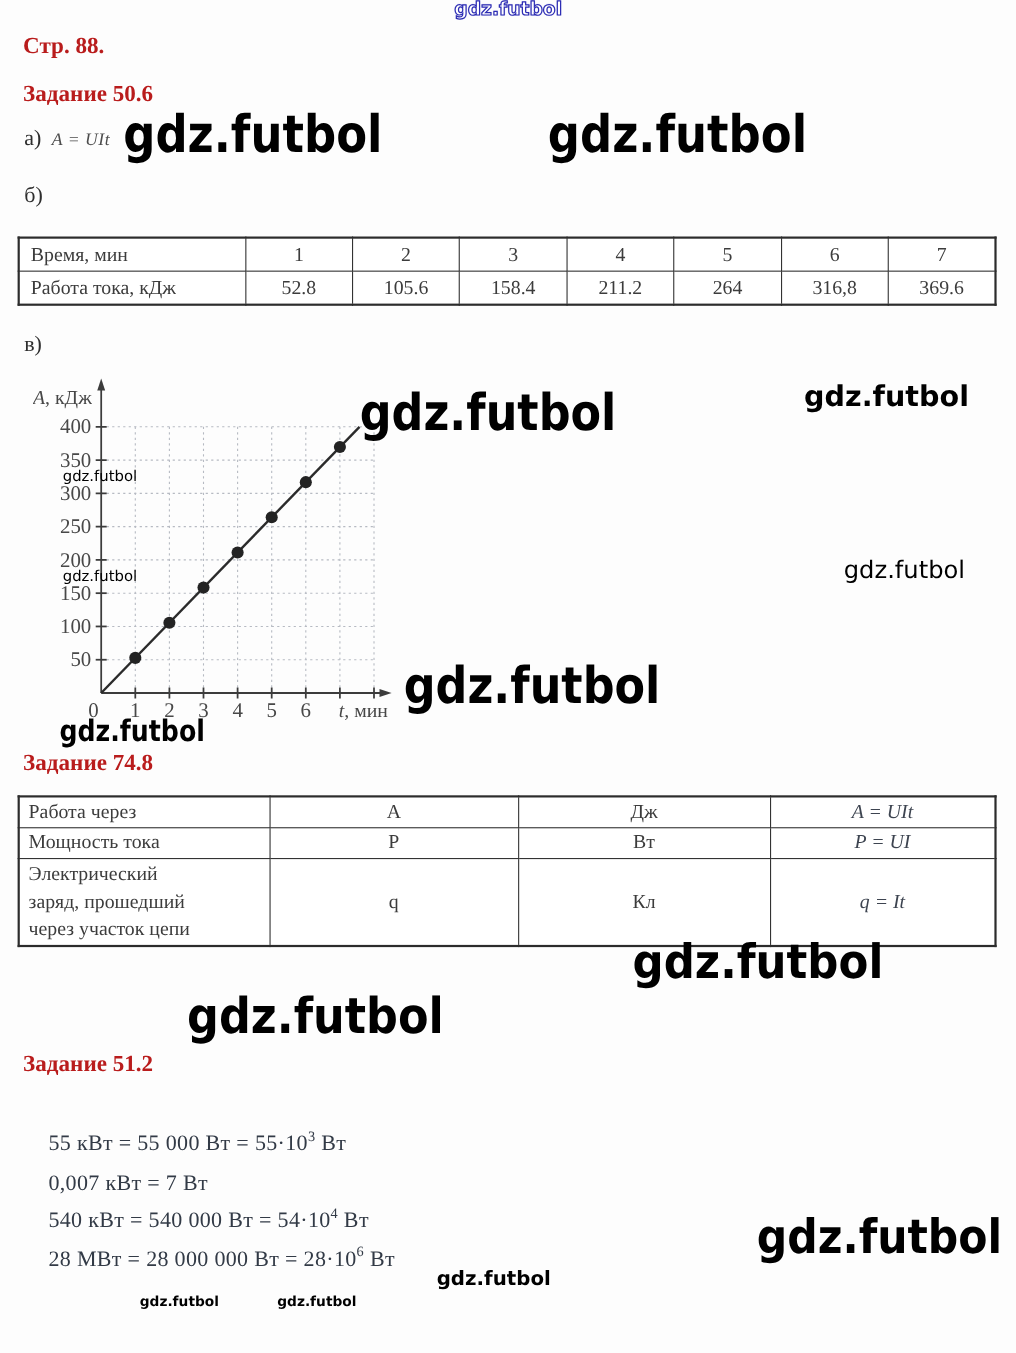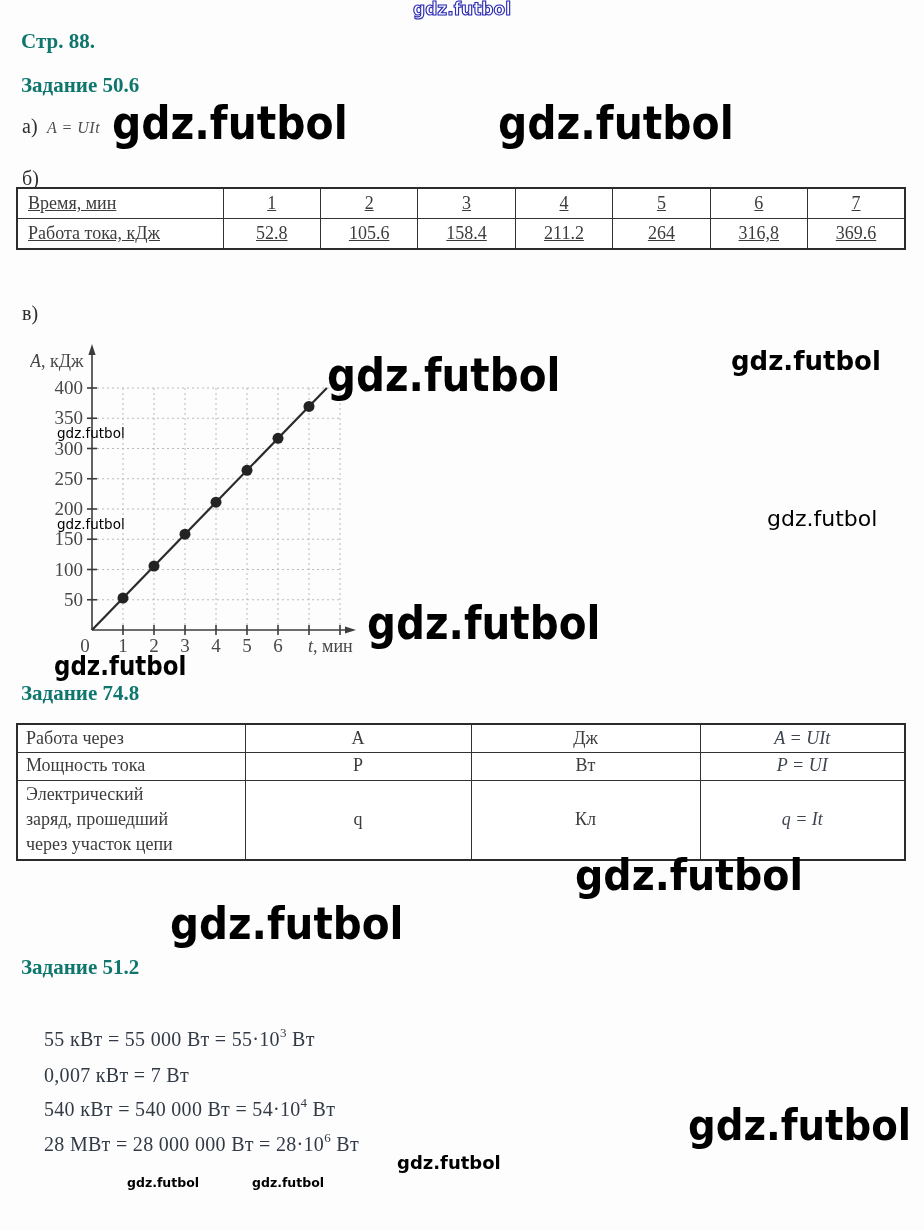--- a/index.html
+++ b/index.html
@@ -1,19 +1,19 @@
 <!DOCTYPE html>
 <html><head>
 <meta charset="utf-8">
 <style>
   html,body{margin:0;padding:0;background:#fff;}
   .page{position:relative;width:924px;height:1230px;background:#fdfdfd;overflow:hidden;
         font-family:"Liberation Serif",serif;color:#3b3b3b;}
   .abs{position:absolute;white-space:nowrap;}
-  .h-bold{font-family:"Liberation Serif",serif;font-weight:700;font-size:21px;color:#0f766e;text-align:right;}
+  .h-bold{font-family:"Liberation Serif",serif;font-weight:700;font-size:21px;color:#b91c1c;text-align:right;}
   .item{font-size:20px;color:#2e2e2e;}
   .formula-a{font-size:16px;font-style:italic;color:#4d4d4d;letter-spacing:.5px;}
   
   .wm{position:absolute;font-family:"DejaVu Sans",sans-serif;color:#000;line-height:1;white-space:nowrap;transform-origin:0 0;}
   .wm-pair{font-size:47px;font-weight:600;transform:scaleX(.87);}
   .wm-big{font-size:46px;font-weight:600;transform:scaleX(.88);}
   .wm-med{font-size:26px;font-weight:600;}
   .wm-sm{font-size:22px;font-weight:500;}
   .wm-tiny{font-size:13.5px;font-weight:500;}
   .wm-bold{font-size:27px;font-weight:700;transform:scaleX(.85);}
@@ -60,21 +60,21 @@
   <div class="abs h-bold" style="left:21px;top:29px;">Стр. 88.</div>
   <div class="abs h-bold" style="left:21px;top:73px;">Задание 50.6</div>
 
   <div class="abs item" style="left:22px;top:115px;">а)</div>
   <div class="abs formula-a" style="left:47px;top:119px;">A = UIt</div>
   <div class="wm wm-pair" style="left:112px;top:99px;">gdz.futbol</div>
   <div class="wm wm-pair" style="left:498px;top:99px;">gdz.futbol</div>
 
   <div class="abs item" style="left:22px;top:167px;">б)</div>
 
-  <table class="scan-table t1" style="left:16px;top:187px;width:890px;text-decoration:underline;">
+  <table class="scan-table t1" style="left:16px;top:215px;width:890px;">
     <colgroup>
         <col style="width:206px">
         <col>
         <col>
         <col>
         <col>
         <col>
         <col>
         <col>
       </colgroup>

